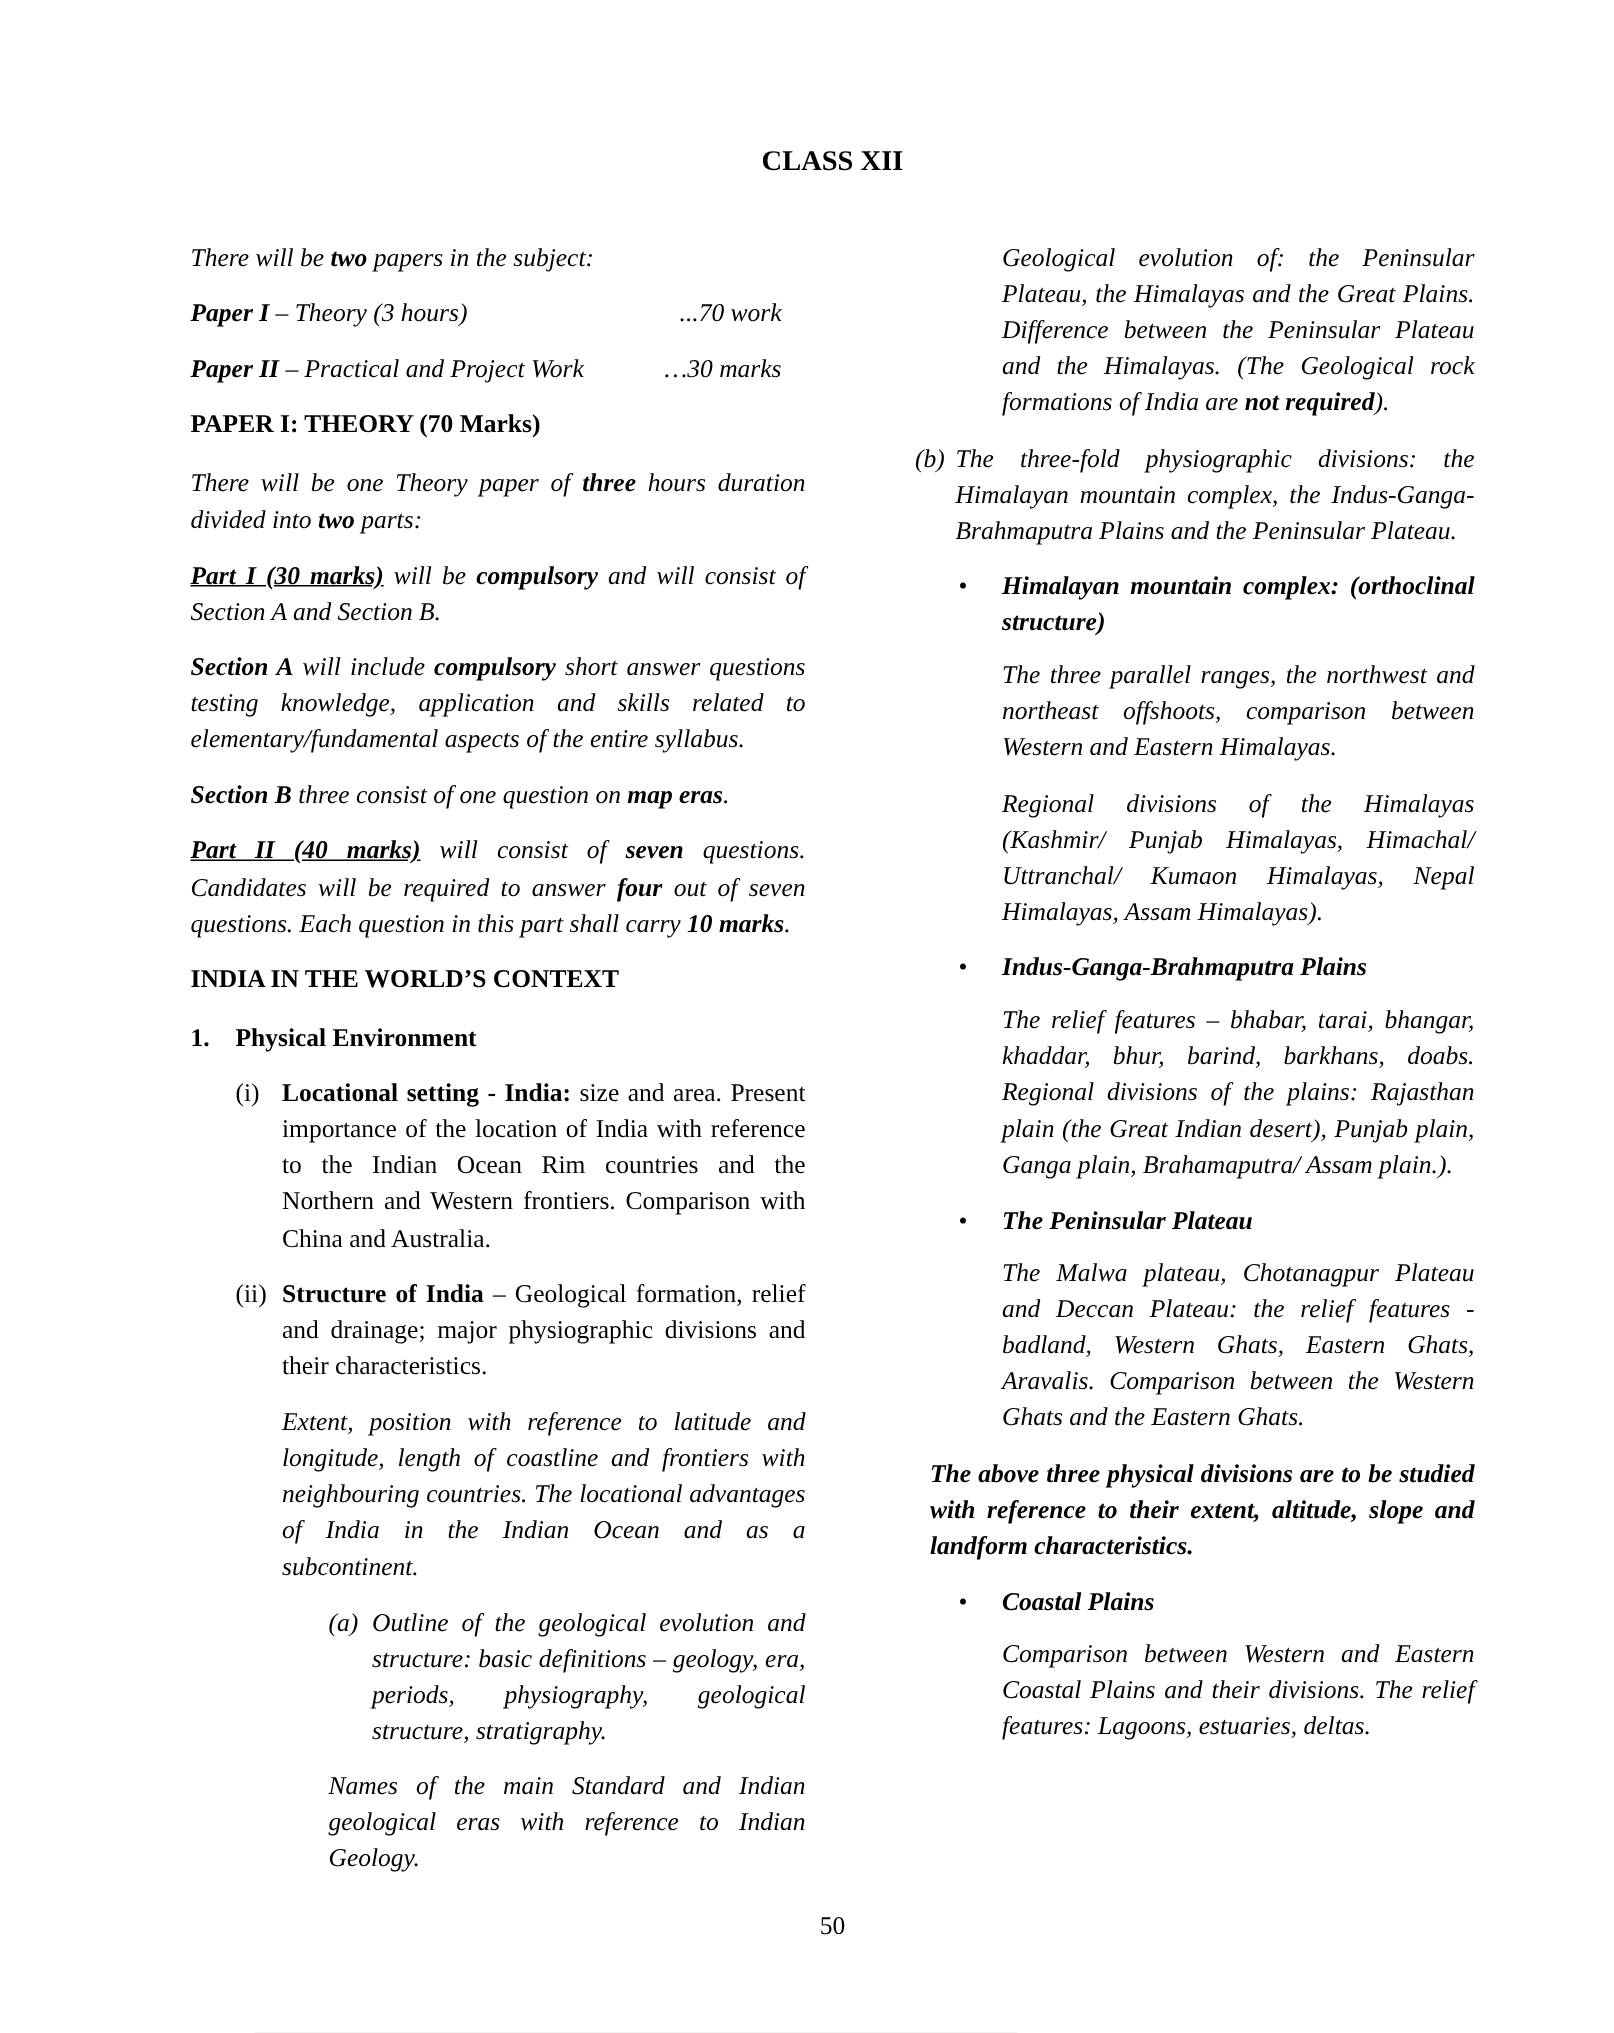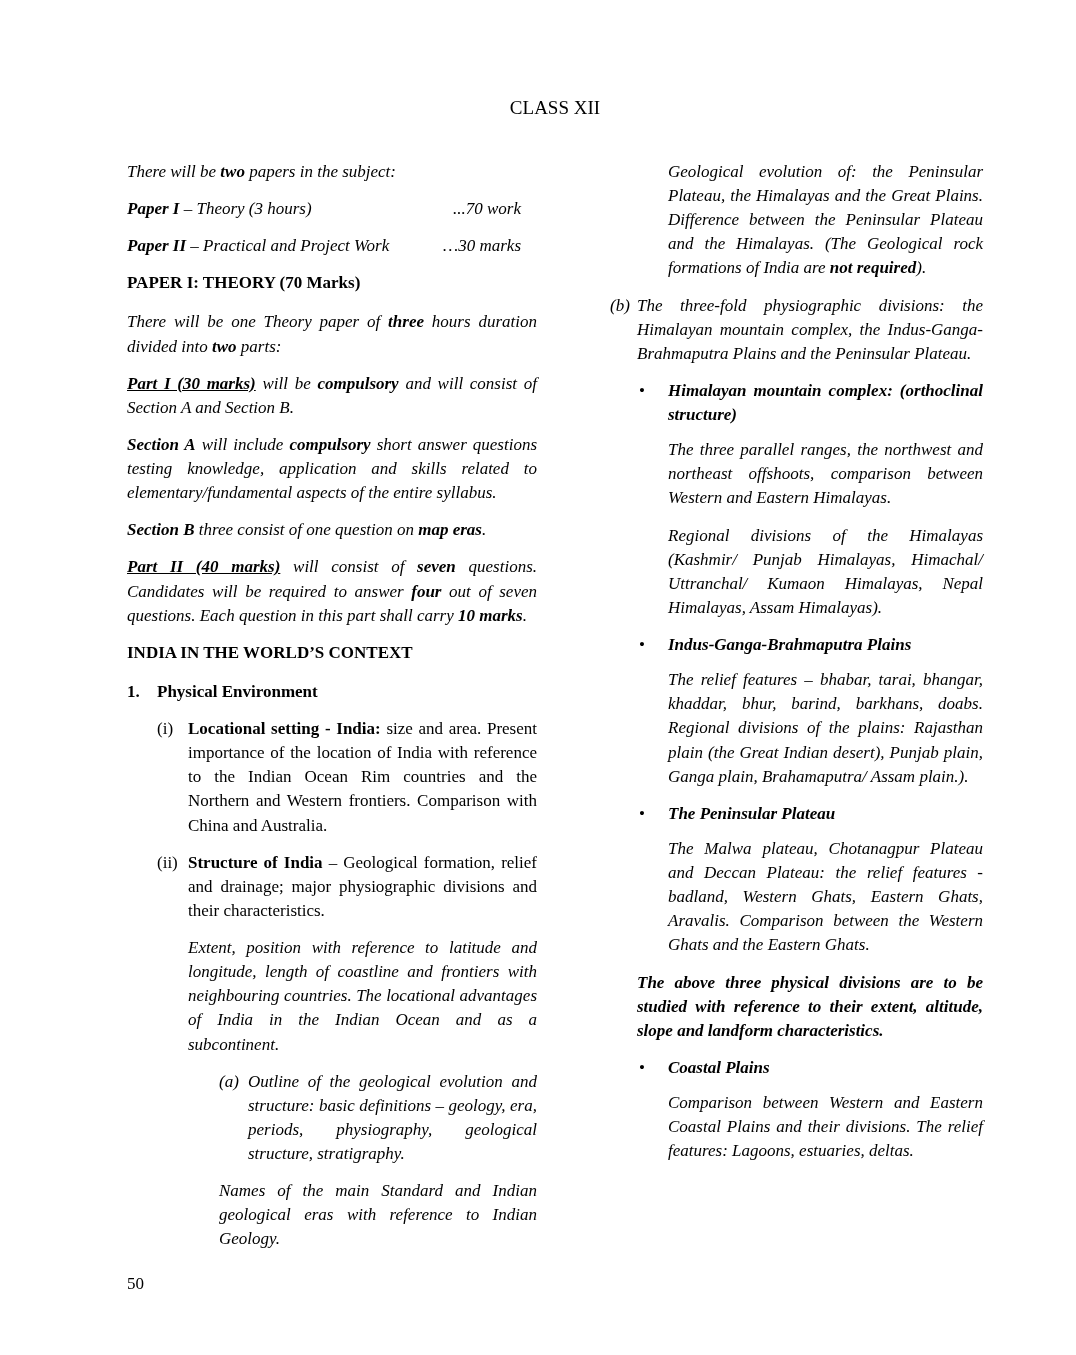--- a/index.html
+++ b/index.html
@@ -11,21 +11,21 @@
     box-sizing: border-box;
     padding: 95px 93px 0 127px;
     font-family: "Liberation Serif", serif;
     font-size: 17px;
     line-height: 1.42;
     color: #000000;
     overflow: hidden;
   }
   .page-title {
     text-align: center;
-    font-weight: normal;
+    font-weight: bold;
     font-size: 19px;
     margin: 0 0 38px;
   }
   .columns { display: flex; gap: 73px; align-items: flex-start; }
   .col-left { width: 410px; flex: 0 0 410px; }
   .col-right { width: 373px; flex: 0 0 373px; }
 
   .blk { text-align: justify; margin: 0 0 13px; }
   .center { text-align: left; font-weight: bold; margin: 10px 0 15px; }
   .marks { display: flex; justify-content: space-between; padding-right: 16px; text-align: left; }
@@ -37,27 +37,27 @@
   .alpha { position: relative; padding-left: 121px; }
   .alpha > .label { position: absolute; left: 92px; top: 0; }
   .cont-i { margin-left: 61px; }
   .cont-a { margin-left: 92px; }
 
   .b { position: relative; padding-left: 27px; }
   .b > .label { position: absolute; left: 0; top: 0; }
   .bullet { position: relative; padding-left: 58px; margin-bottom: 11px; }
   .bullet > .label { position: absolute; left: 29px; top: 0; }
   .cont-b { margin-left: 58px; }
-  .bi-para { margin-left: 27px; }
+  .bi-para { margin-left: 10px; }
 
   .b-seg { font-weight: bold; }
   .i-seg { font-style: italic; }
   .u-seg { text-decoration: underline; }
 
-  .page-number { text-align: left; margin-top: 7px; }
+  .page-number { text-align: center; margin-top: 7px; }
 </style>
 </head>
 <body>
 
 <div class="page">
   <div class="page-title">CLASS XII</div>
   <div class="columns">
     <div class="col-left">
         <div class="blk p"><span class="i-seg">There will be </span><span class="b-seg i-seg">two</span><span class="i-seg"> papers in the subject:</span></div>
         <div class="blk marks">

